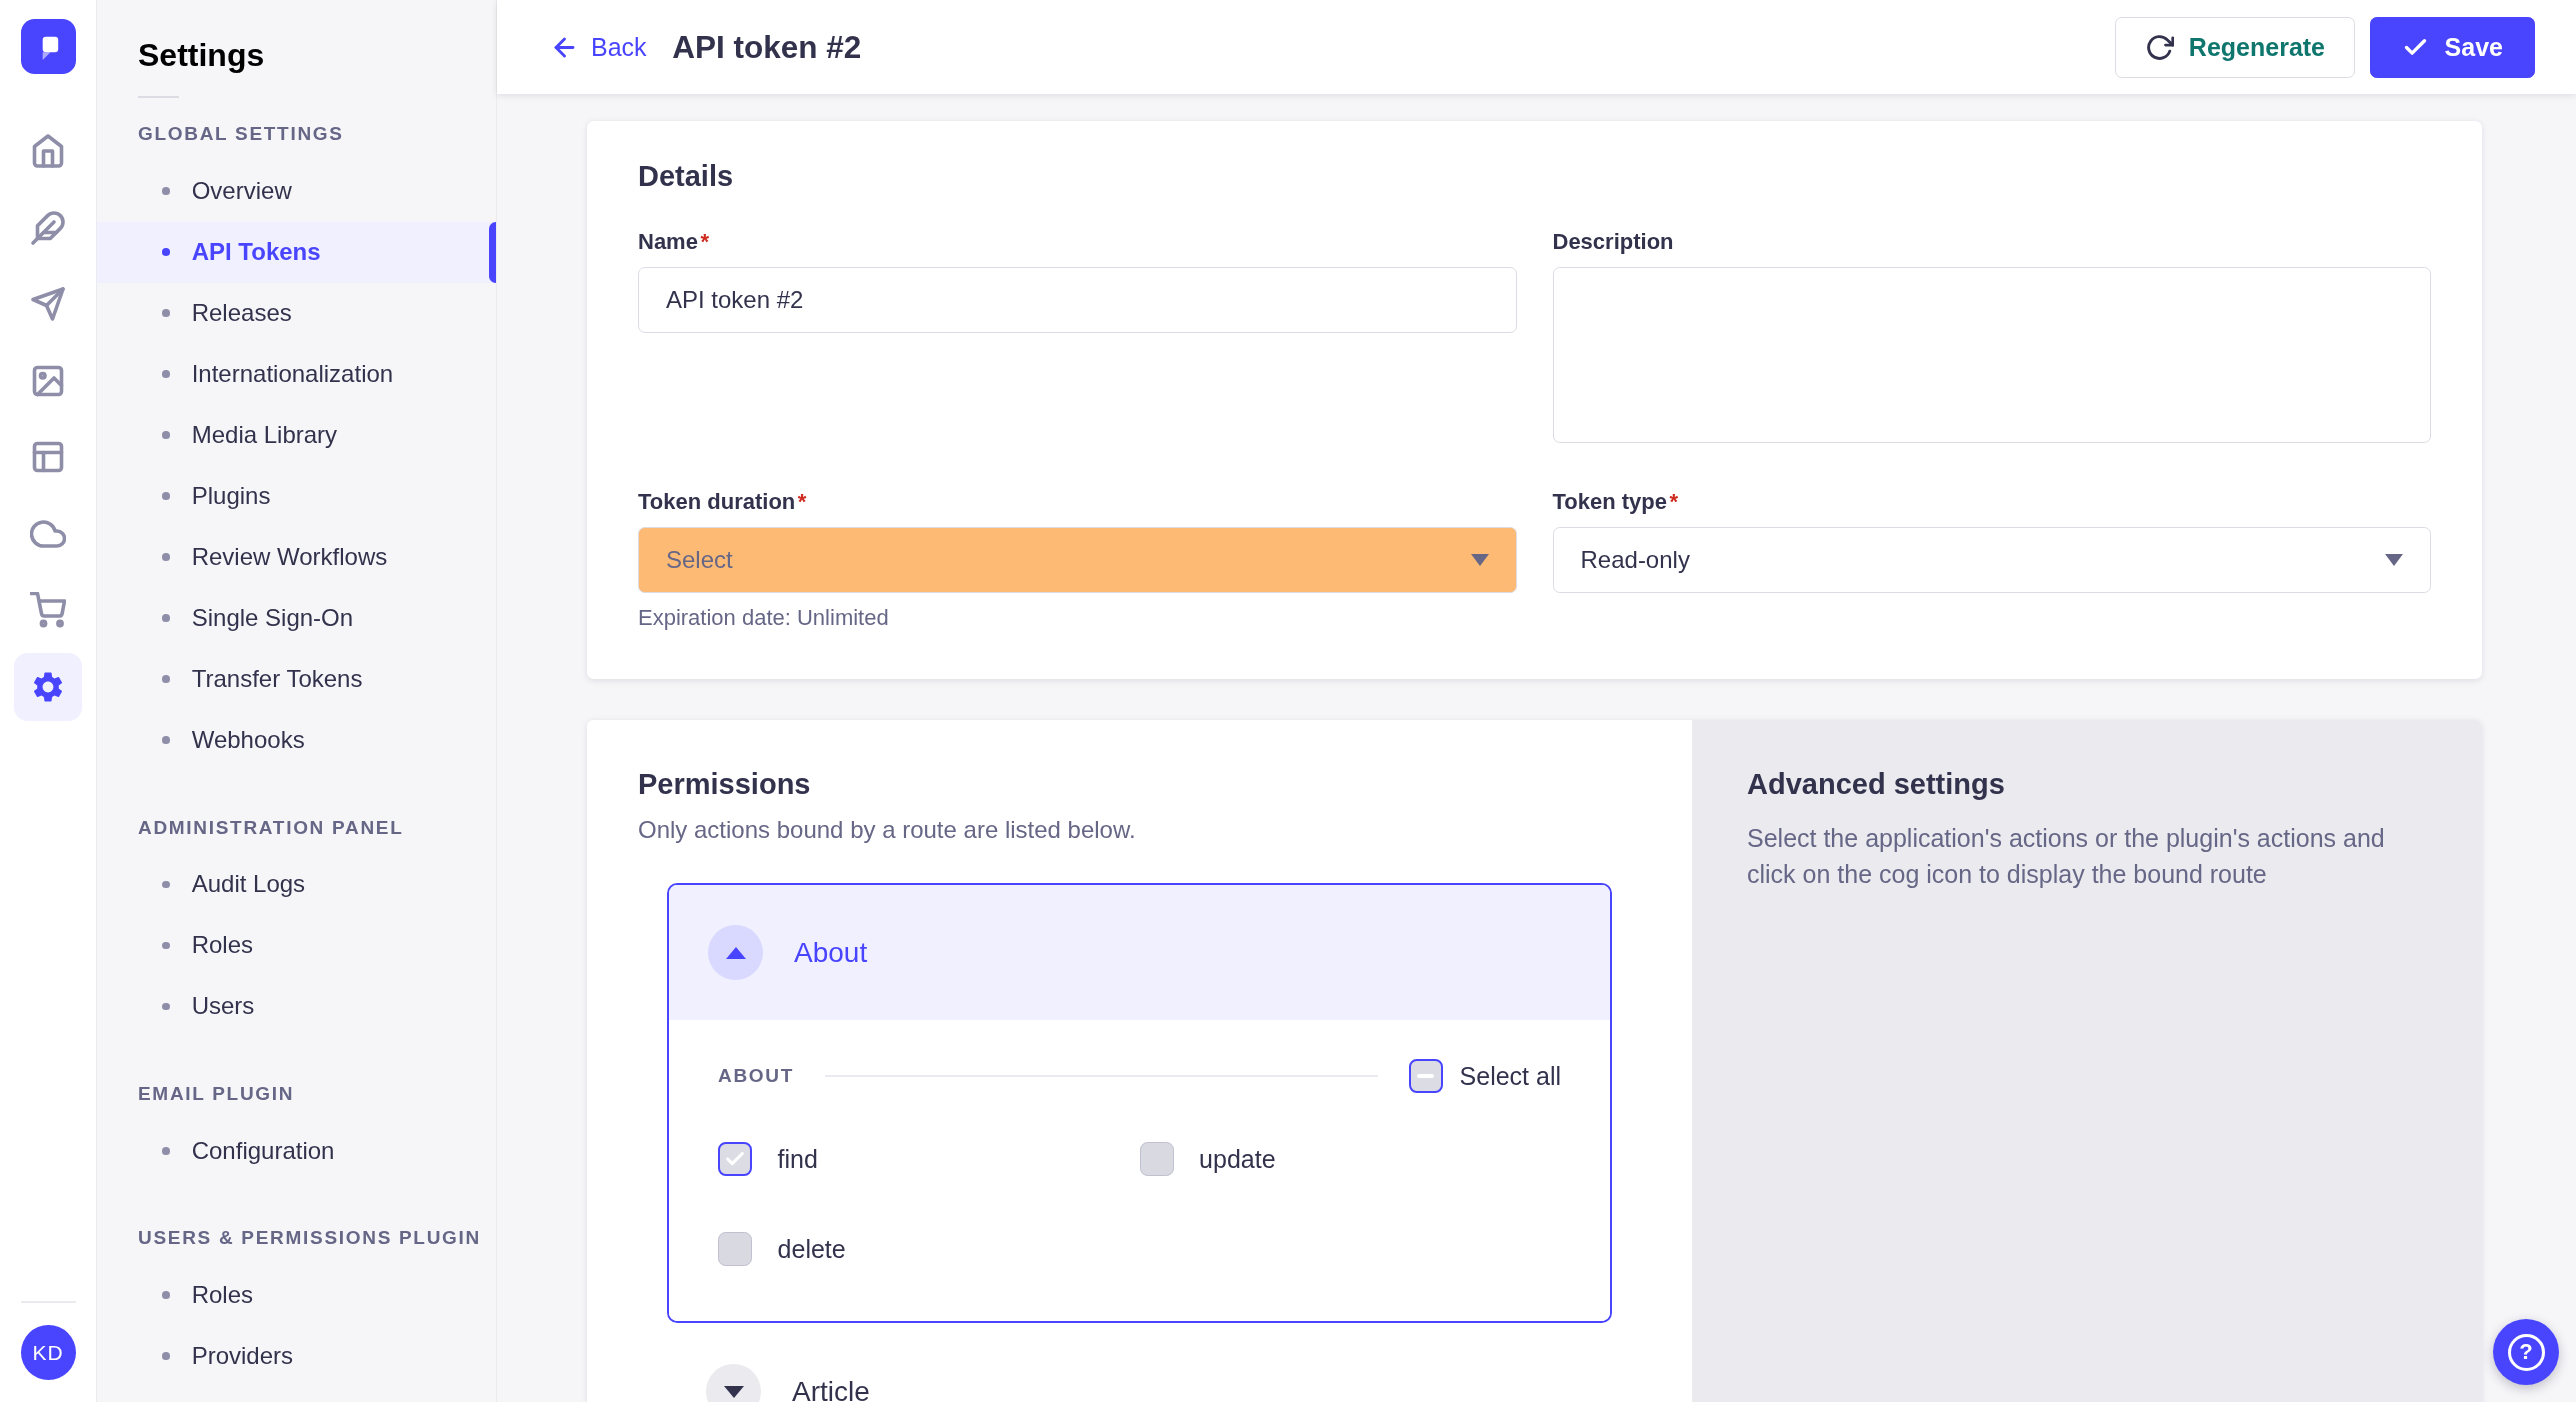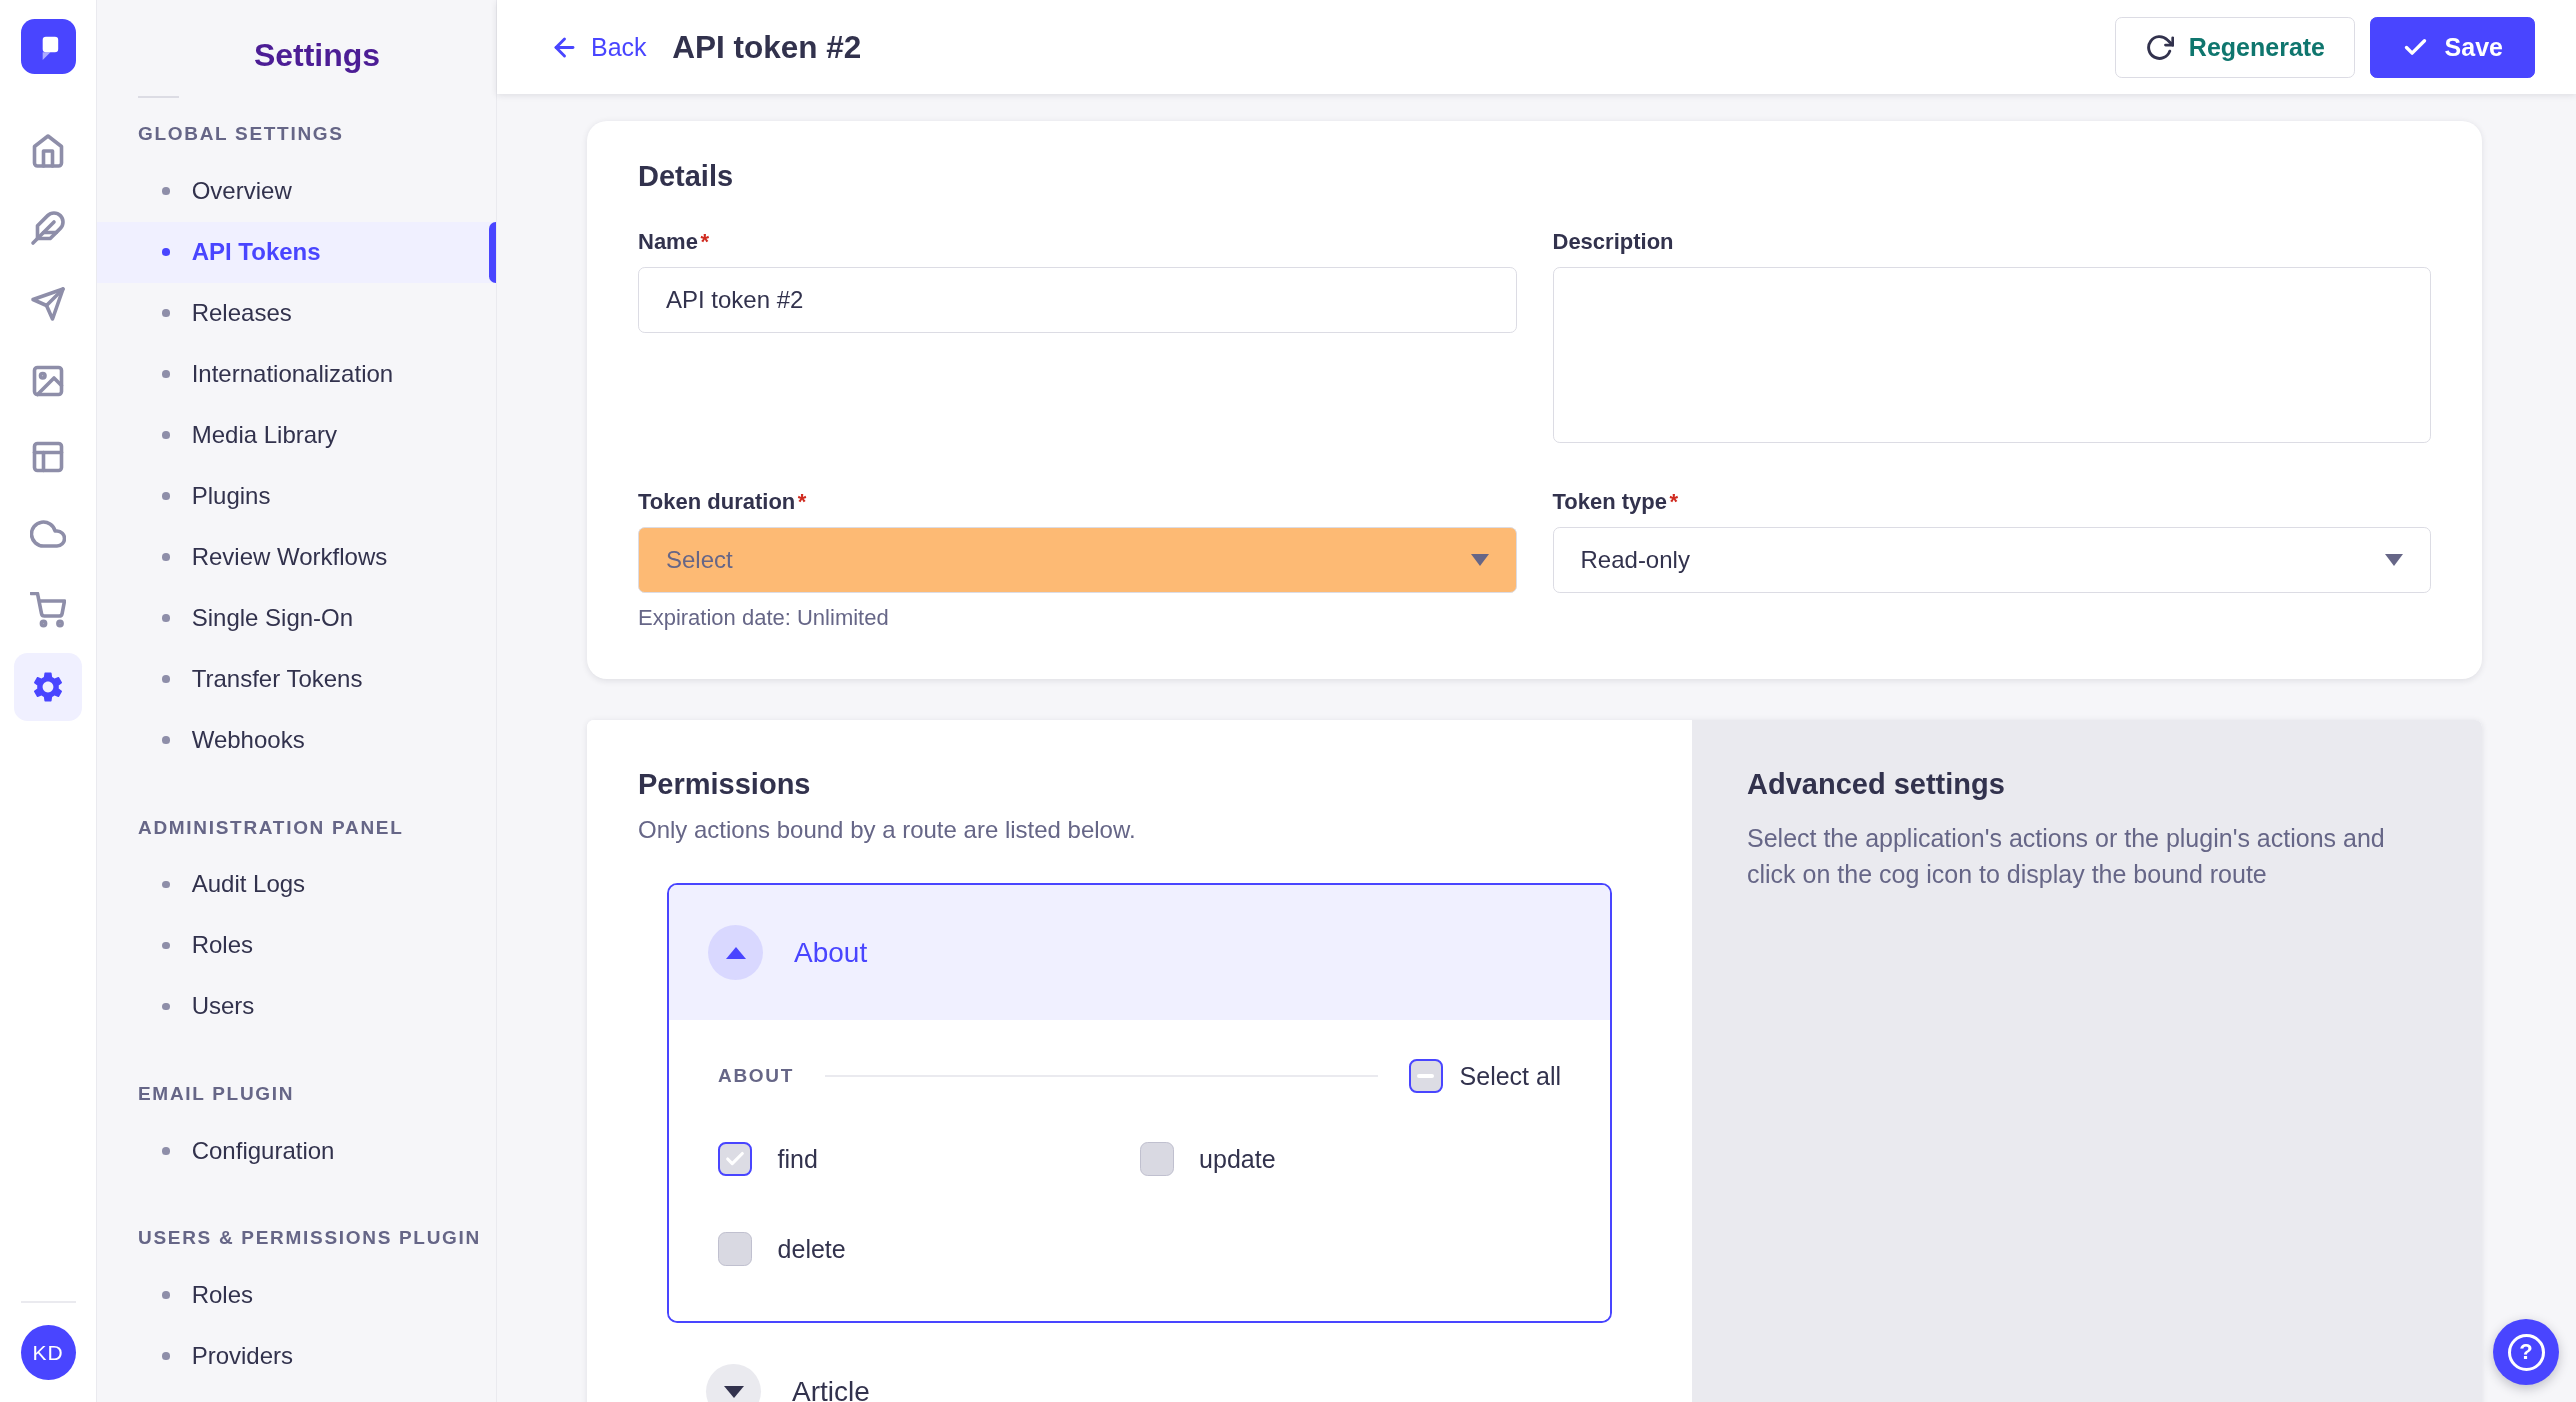--- a/index.html
+++ b/index.html
@@ -33,21 +33,21 @@
     width:55px; height:55px; border-radius:50%; background:#4945ff; color:#fff;
     font-size:21px; font-weight:400; display:flex; align-items:center; justify-content:center;
     margin-bottom:22px; cursor:pointer; letter-spacing:0.9px;
   }
 
   
   .sidebar {
     width:400px; background:#f6f6f9; border-right:1.7px solid #eaeaef;
     flex-shrink:0; padding-top:37px; overflow:hidden;
   }
-  .sidebar-title { font-size:32px; font-weight:700; color:#4c1d95; padding-left:41px;text-align:center; }
+  .sidebar-title { font-size:32px; font-weight:700; color:#000000; padding-left:41px; }
   .sidebar-title-divider { width:41px; height:1.7px; background:#dcdce4; margin:22px 0 25.6px 41px; }
   .nav-section { margin-top:17px; }
   .nav-section + .nav-section { margin-top:46px; }
   .nav-section-label {
     font-size:19px; font-weight:700; color:#666687; letter-spacing:1.7px;
     padding-left:41px; margin-bottom:15.3px;
   }
   .nav-item {
     height:61px; display:flex; align-items:center; padding-left:65px;
     font-size:24px; color:#32324d; cursor:pointer; position:relative;
@@ -78,21 +78,21 @@
   .btn-secondary svg { width:29px; height:29px; }
   .btn-primary { background:#4945ff; border:1.7px solid #4945ff; color:#fff; padding:0 31px; }
   .btn-primary svg { width:27px; height:27px; }
 
   .content { flex:1; padding:27px 94px 0 90px; overflow:hidden; }
 
   
   .card {
     background:#fff; border-radius:6.8px; box-shadow:0 1.7px 6.8px rgba(33,33,52,.1);
   }
-  .details-card { padding:39px 51px 48px 51px;border-radius:20px; }
+  .details-card { padding:39px 51px 48px 51px; }
   .card-heading { font-size:29px; font-weight:700; color:#32324d; }
   .fields-grid { display:grid; grid-template-columns:1fr 1fr; column-gap:36px; row-gap:43px; margin-top:36px; }
   .field-label { font-size:22px; font-weight:700; color:#32324d; margin-bottom:12px; display:block; }
   .req { color:#d02b20; margin-left:2.6px; }
   .text-input {
     width:100%; height:66px; border:1.7px solid #dcdce4; border-radius:6.8px;
     font-size:24px; color:#32324d; padding:0 27px; background:#fff;
     font-family:"Liberation Sans", sans-serif; outline:none;
   }
   .textarea {

